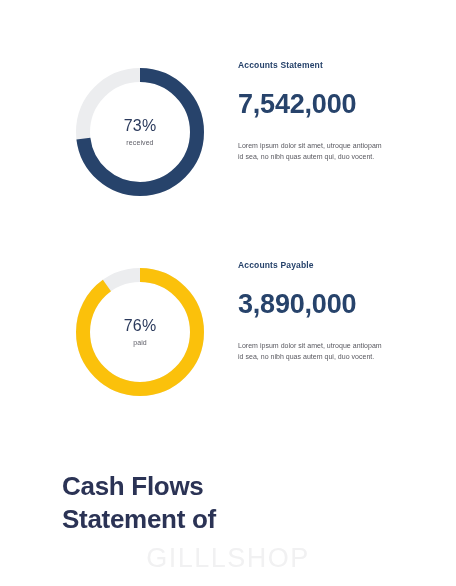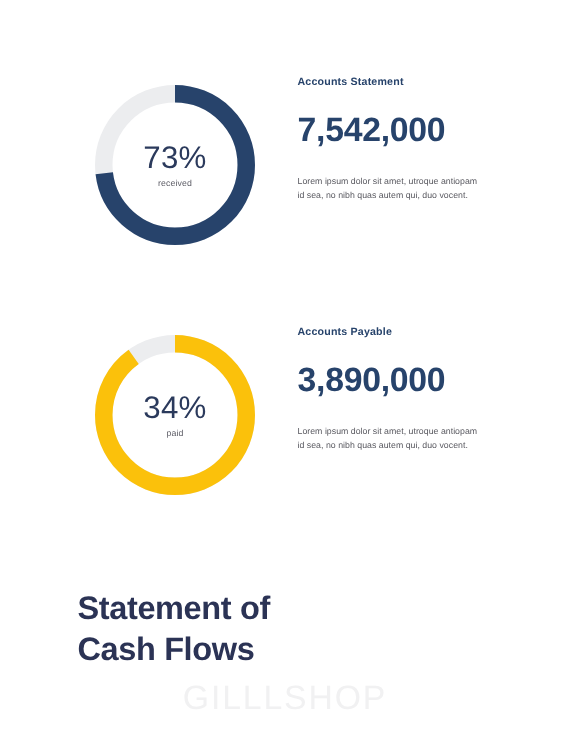--- a/index.html
+++ b/index.html
@@ -50,21 +50,21 @@
     top: 0;
     width: 128px;
     height: 128px;
     display: flex;
     flex-direction: column;
     align-items: center;
     justify-content: center;
     pointer-events: none;
   }
   .donut-pct {
-    font-size: 25px;
+    font-size: 16px;
     font-weight: 400;
     letter-spacing: 0.2px;
     color: #2b3a5c;
     line-height: 1;
     text-align: right;
   }
   .donut-label {
     margin-top: 5px;
     font-size: 7px;
     font-weight: 400;
@@ -162,33 +162,33 @@
   </section>
 
   <section class="metric-block block-2">
 
     <div class="donut-wrap">
       <svg class="donut-svg" viewBox="0 0 128 128">
         <circle cx="64" cy="64" r="57" fill="none" stroke="#ecedef" stroke-width="14"></circle>
         <circle class="donut-arc" id="arc-1" cx="64" cy="64" r="57" fill="none" stroke="#fbc10b" stroke-width="14" stroke-dasharray="322.33 35.81" transform="rotate(-90 64 64)"></circle>
       </svg>
       <div class="donut-center">
-        <span class="donut-pct">34%</span>
+        <span class="donut-pct">76%</span>
         <span class="donut-label">paid</span>
       </div>
     </div>
 
     <div class="copy-col">
       <h3 class="metric-title">Accounts Payable</h3>
       <div class="metric-value">3,890,000</div>
       <p class="metric-desc">Lorem ipsum dolor sit amet, utroque antiopam id sea, no nibh quas autem qui, duo vocent.</p>
     </div>
 
   </section>
 
   <h1 class="headline">
+    <span class="line">Cash Flows</span>
     <span class="line">Statement of</span>
-    <span class="line">Cash Flows</span>
   </h1>
 
   <div class="watermark">GILLLSHOP</div>
 
 </div>
 
 </body></html>

